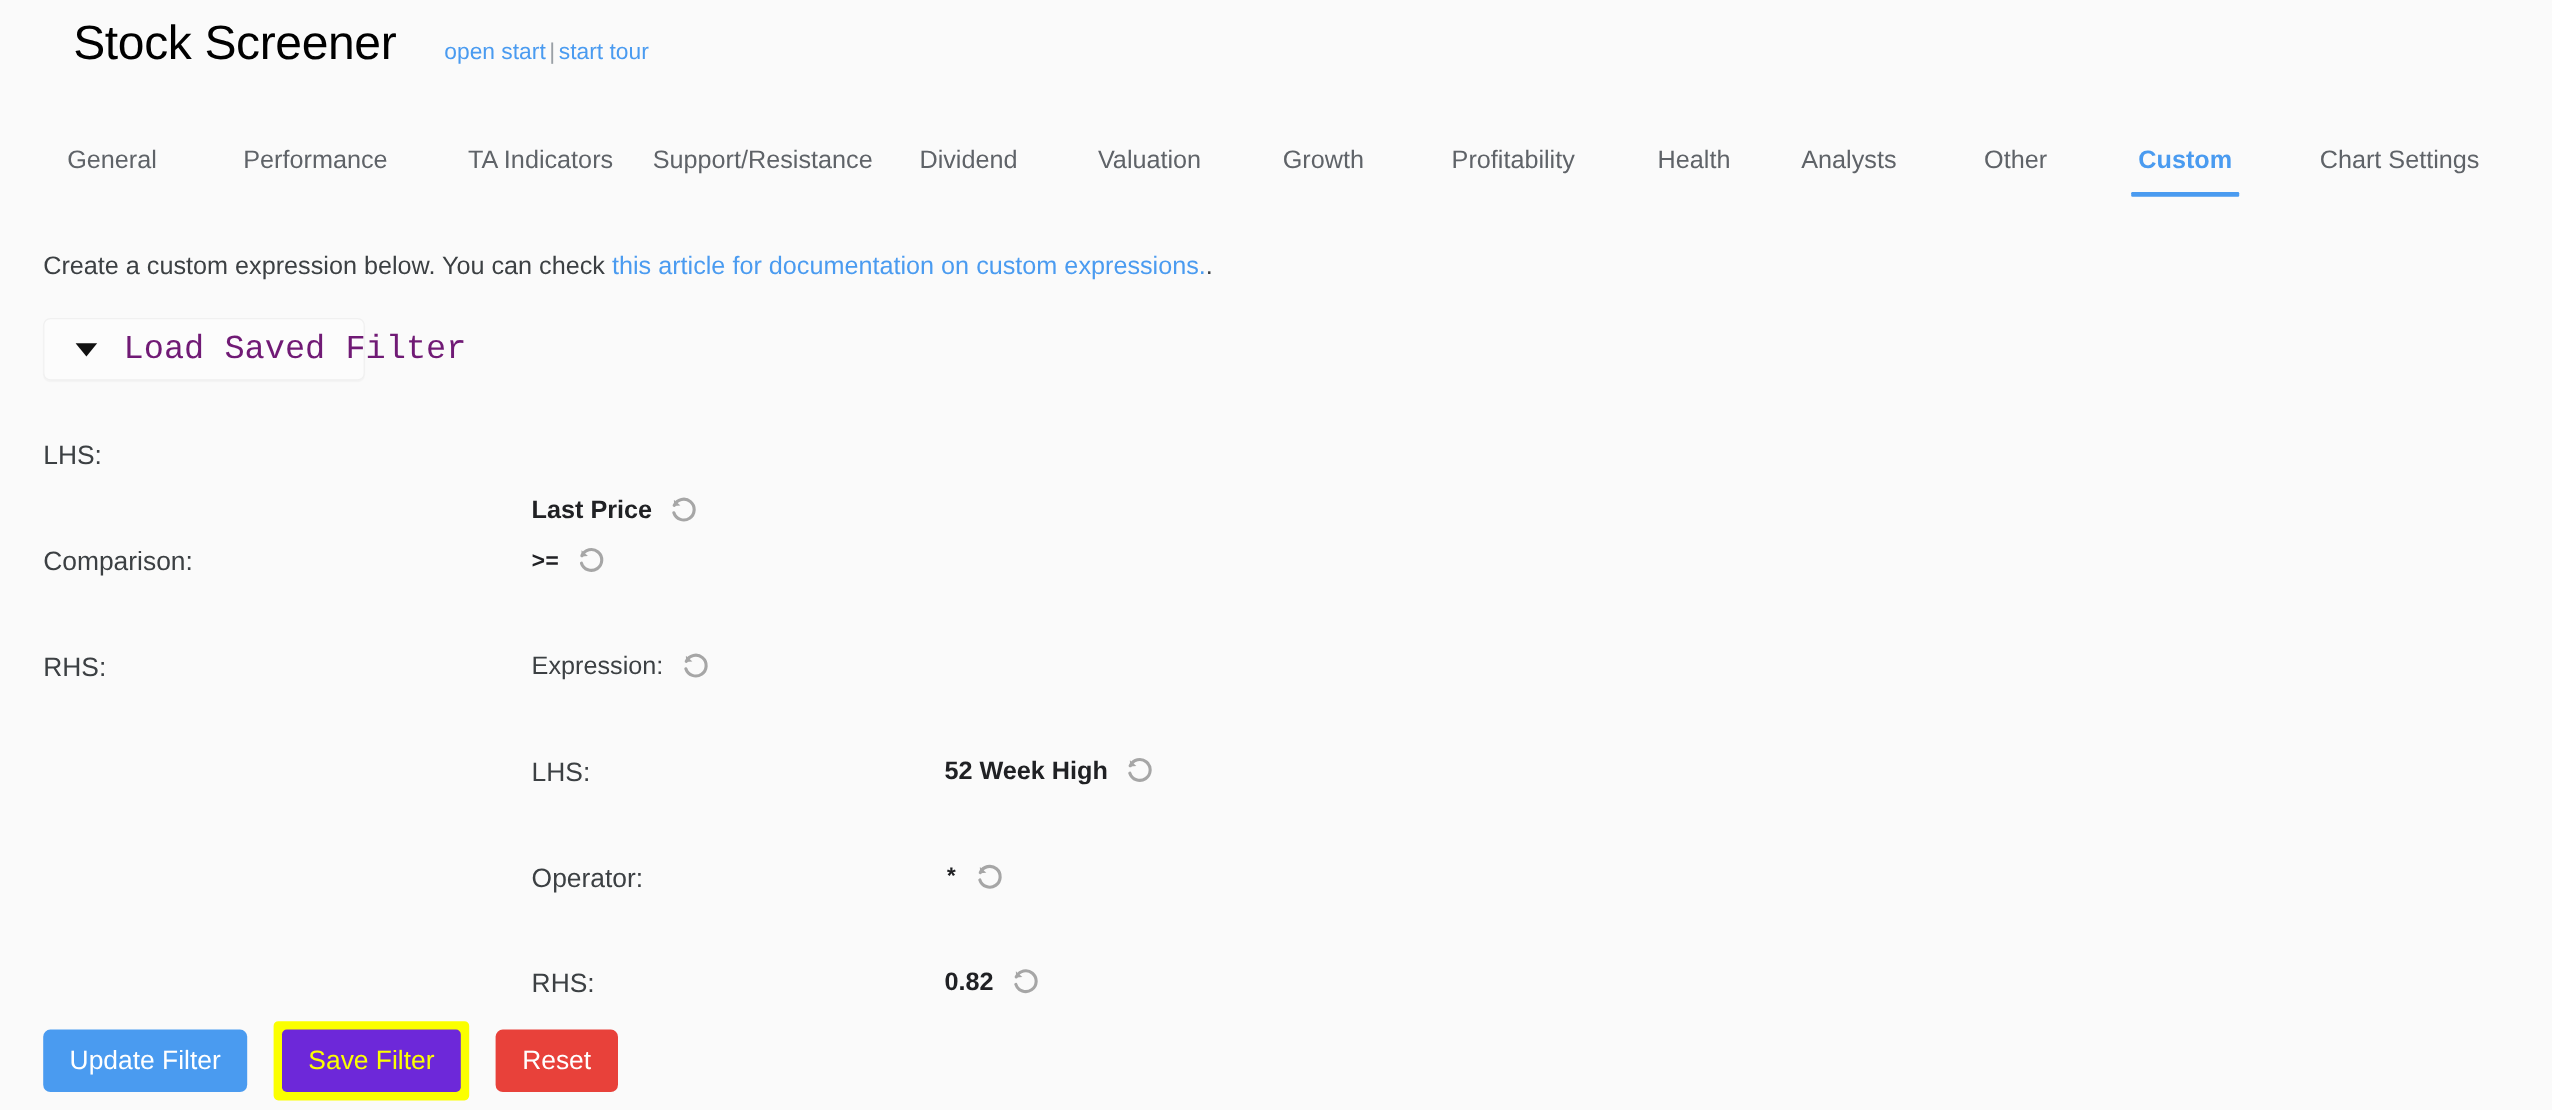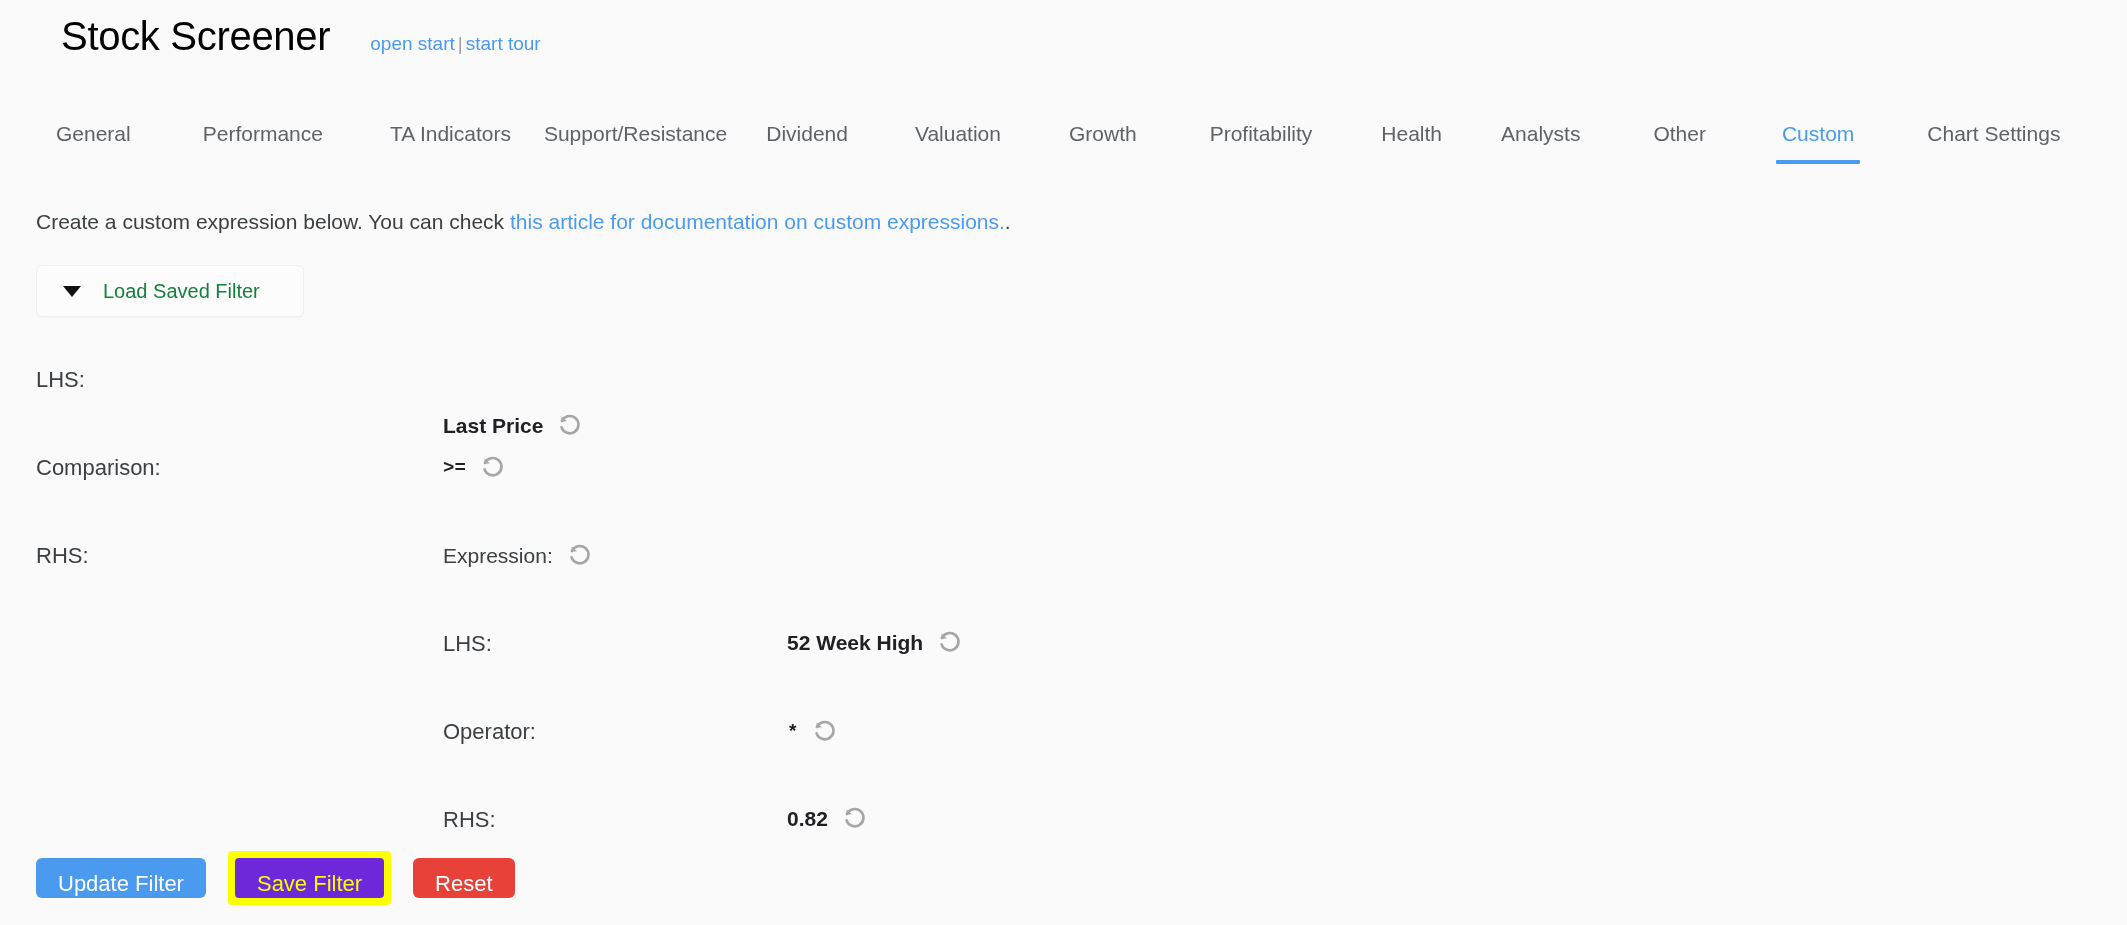--- a/index.html
+++ b/index.html
@@ -115,23 +115,24 @@
     box-shadow: 0 1px 1px rgba(0,0,0,0.03);
   }
   .caret-down {
     width: 0;
     height: 0;
     border-left: 9px solid transparent;
     border-right: 9px solid transparent;
     border-top: 11px solid #111;
   }
   .load-filter-label {
-    font-size: 20px;
-    color: #15803d;
-    white-space: nowrap;
+    font-size: 28px;
+    color: #701a75;
+    white-space: nowrap;
+    font-family: Liberation Mono, monospace;
   }
 
   
   .form {
     position: absolute;
     left: 0;
     top: 345px;
     width: 2127px;
   }
   .row {
@@ -188,21 +189,21 @@
     align-items: center;
     gap: 22px;
   }
   .btn {
     border: none;
     border-radius: 6px;
     font-size: 22px;
     font-family: "Liberation Sans", sans-serif;
     color: #ffffff;
     padding: 0 22px;
-    height: 40px;
+    height: 52px;
     line-height: 52px;
     cursor: pointer;
     white-space: nowrap;
   }
   .btn-update { background: #4a9bf0; }
   .btn-reset  { background: #e8413a; }
 
   .save-wrap {
     border: 5px solid #fbff00;
     border-radius: 4px;
@@ -233,21 +234,21 @@
     <div class="tab" style="margin-left:72px;">Performance</div>
     <div class="tab" style="margin-left:67px;">TA Indicators</div>
     <div class="tab" style="margin-left:33px;">Support/Resistance</div>
     <div class="tab" style="margin-left:39px;">Dividend</div>
     <div class="tab" style="margin-left:67px;">Valuation</div>
     <div class="tab" style="margin-left:68px;">Growth</div>
     <div class="tab" style="margin-left:73px;">Profitability</div>
     <div class="tab" style="margin-left:69px;">Health</div>
     <div class="tab" style="margin-left:59px;">Analysts</div>
     <div class="tab" style="margin-left:73px;">Other</div>
-    <div class="tab active" style="margin-left:76px;">Custom</div>
+    <div class="tab active" style="margin-left:76px;font-weight:bold;">Custom</div>
     <div class="tab" style="margin-left:73px;">Chart Settings</div>
   </div>
 
   <div class="description">
     <span>Create a custom expression below. You can check </span><a href="#">this article for documentation on custom expressions.</a><span>.</span>
   </div>
 
   <div class="load-filter">
     <span class="caret-down"></span>
     <span class="load-filter-label">Load Saved Filter</span>

